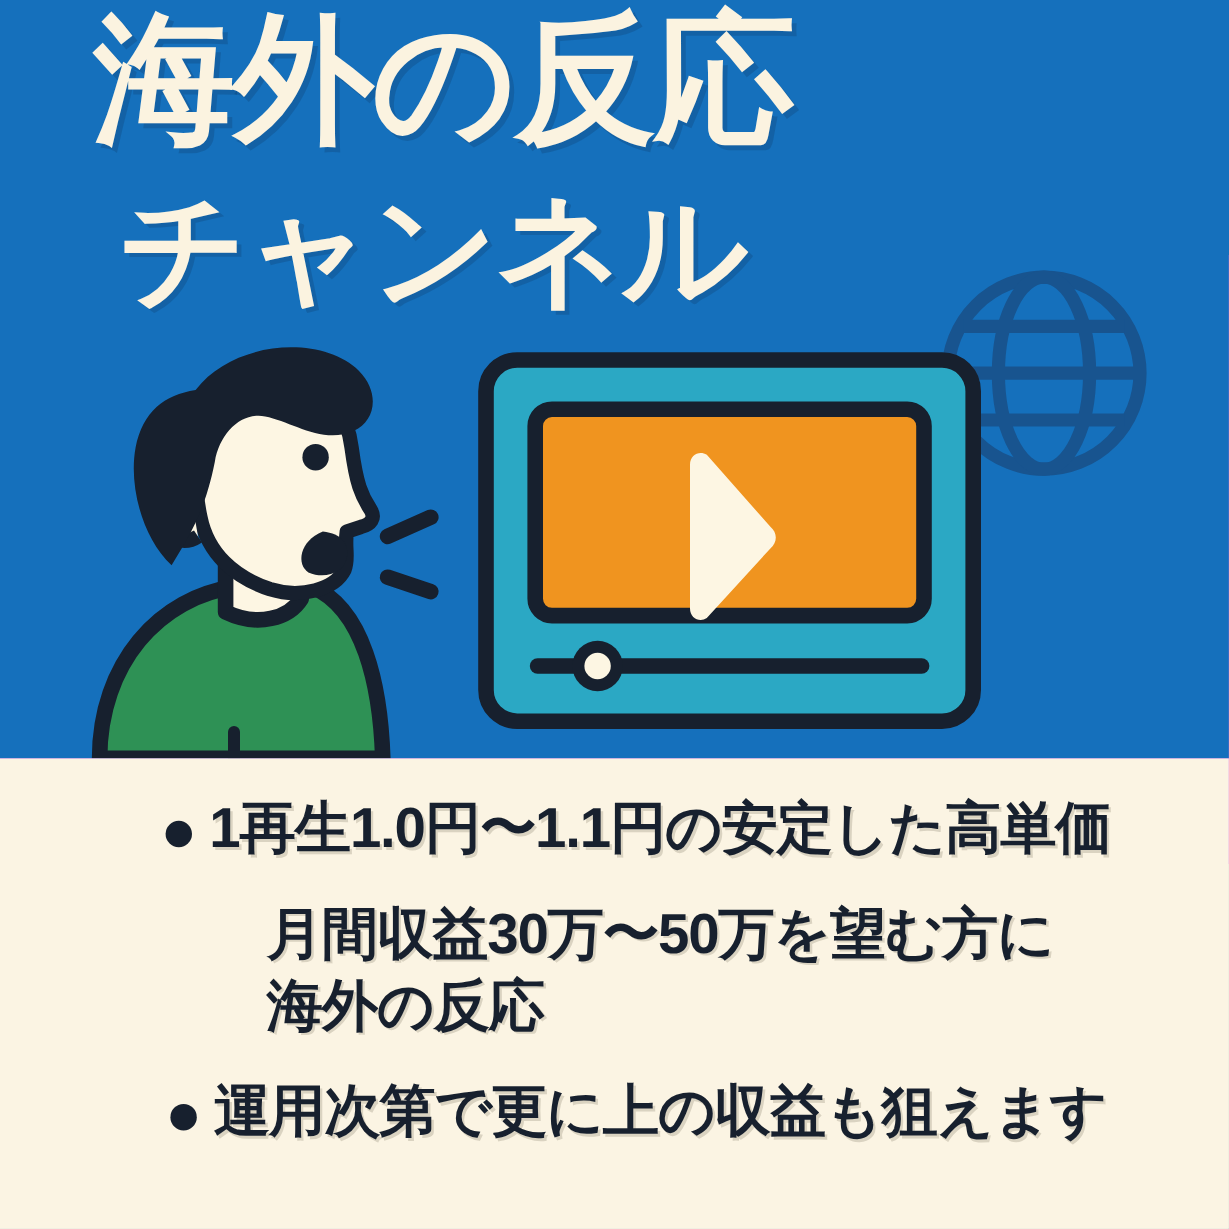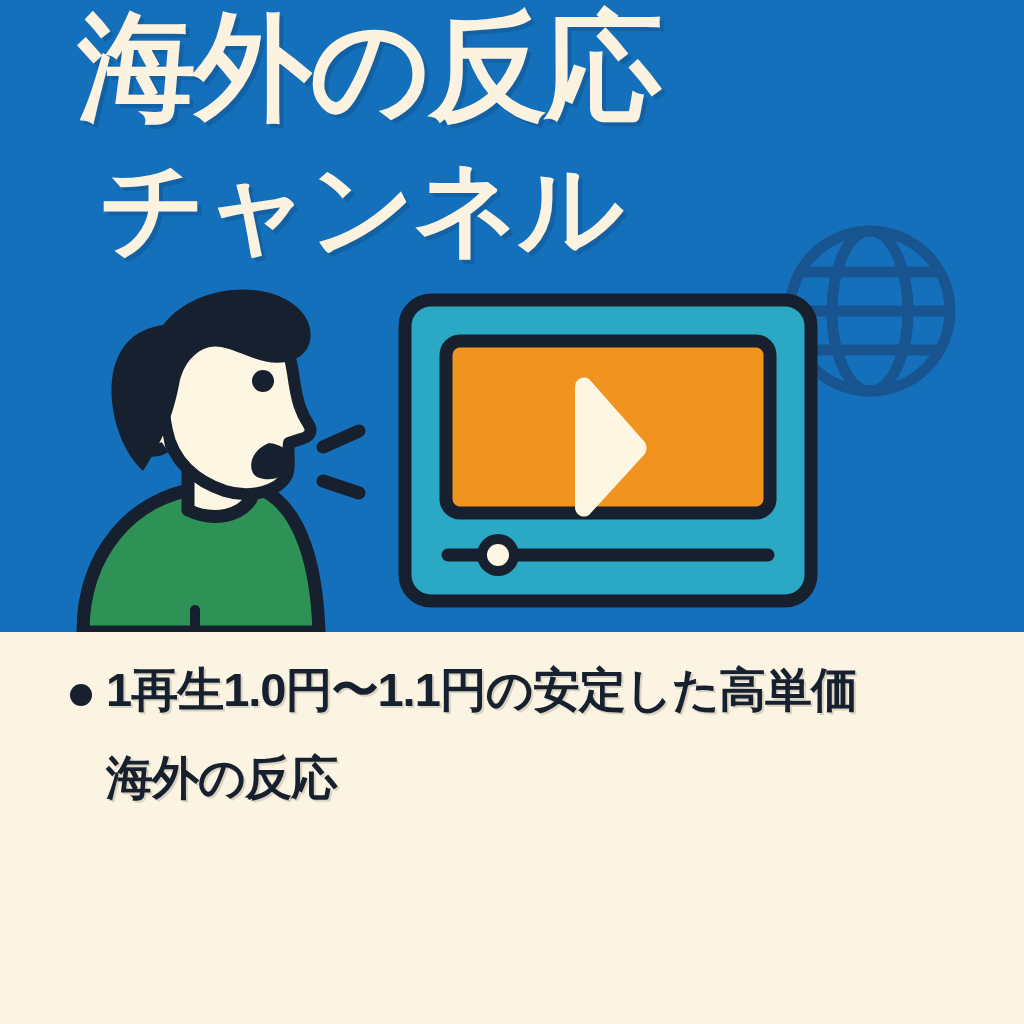--- a/index.html
+++ b/index.html
@@ -59,20 +59,21 @@
   .panel{
     position:absolute;left:0;top:632px;width:1024px;height:392px;
     background:#FBF4E3;
   }
   .bullet-list{
     position:absolute;left:70px;top:28px;right:30px;
   }
   .bullet-row{
     display:flex;align-items:flex-start;
     margin-bottom:6px;
+    justify-content:center;
   }
   .bullet-dot{
     flex:0 0 auto;
     width:22px;height:22px;border-radius:50%;
     background:#17202E;
     margin-top:24px;margin-right:14px;
   }
   .bullet-dot.hidden{visibility:hidden;}
   .bullet-text{
     color:#17202E;
@@ -156,22 +157,29 @@
         <div class="bullet-text">
           <span class="wrap-line">1再生1.0円〜1.1円の安定した高単価</span>
         </div>
       </div>
 
       <div class="row-gap"></div>
 
       <div class="bullet-row">
         <div class="bullet-dot hidden"></div>
         <div class="bullet-text">
+          <span class="wrap-line">月間収益30万〜50万を望む方に</span>
           <span class="wrap-line">海外の反応</span>
         </div>
       </div>
 
       <div class="row-gap"></div>
 
+      <div class="bullet-row">
+        <div class="bullet-dot"></div>
+        <div class="bullet-text">
+          <span class="wrap-line">運用次第で更に上の収益も狙えます</span>
+        </div>
+      </div>
 
     </div>
   </div>
 </div>
 
 </body></html>

